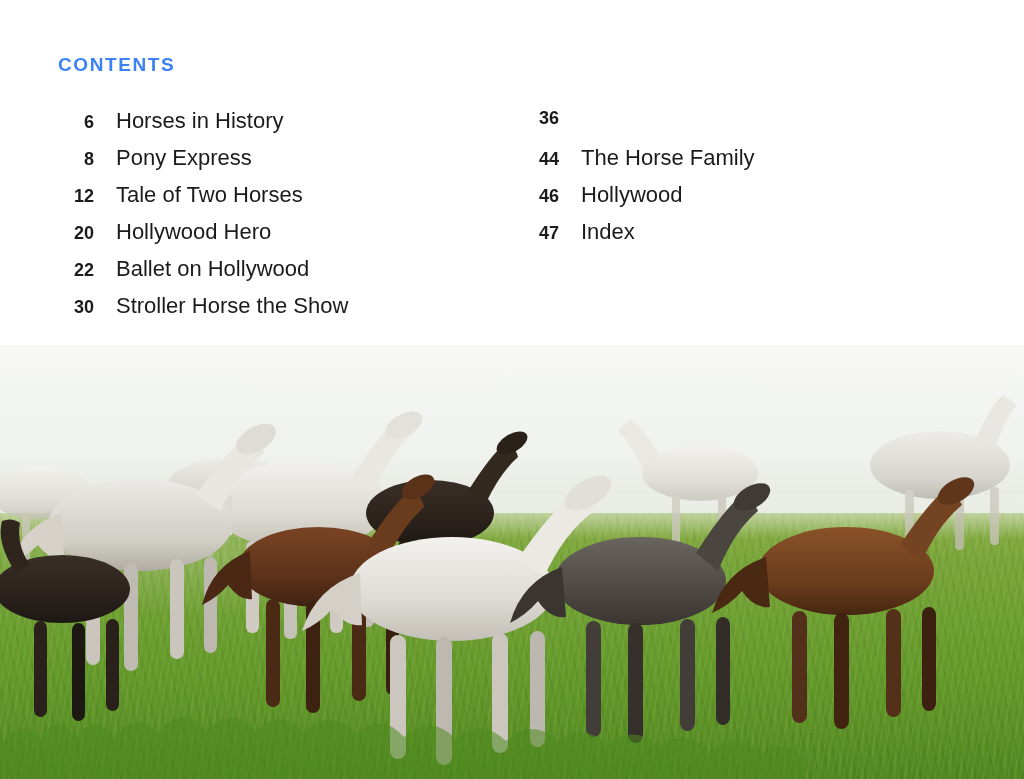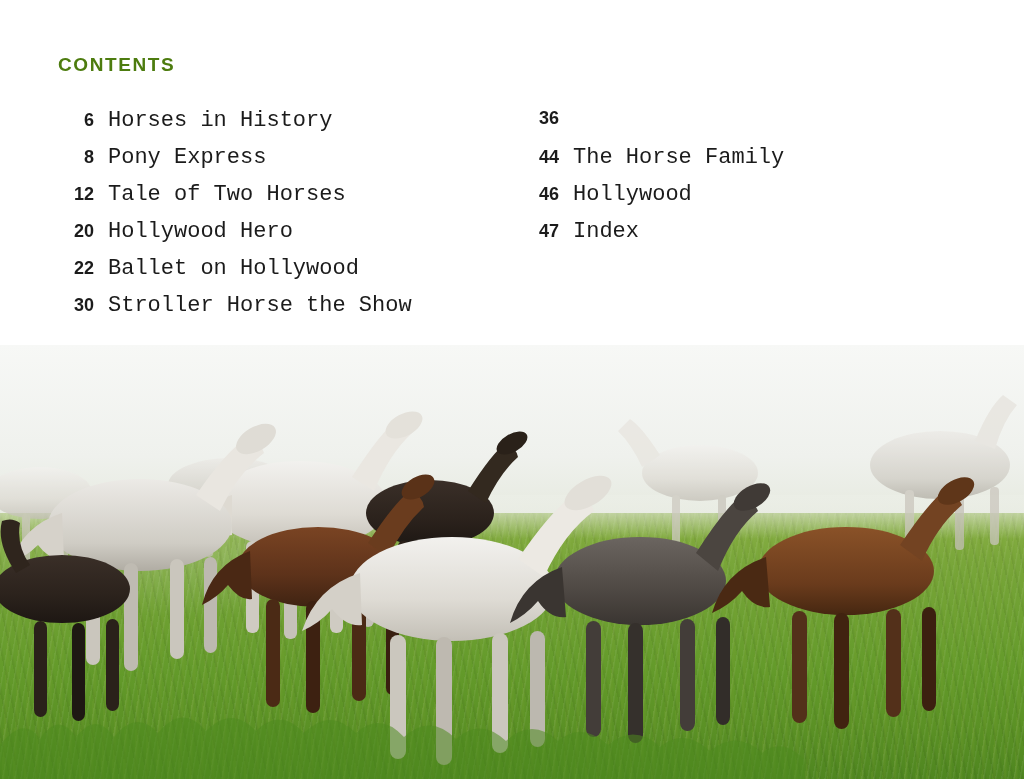--- a/index.html
+++ b/index.html
@@ -21,21 +21,21 @@
     background: #ffffff;
   }
   .toc-heading {
     position: absolute;
     left: 58px;
     top: 54px;
     font-family: "Liberation Sans", sans-serif;
     font-weight: bold;
     font-size: 19px;
     letter-spacing: 1.6px;
-    color: #4d7c0f;
+    color: #3b82f6;
   }
   .toc-columns {
     position: absolute;
     left: 46px;
     top: 108px;
     width: 930px;
     display: flex;
     flex-direction: row;
     align-items: flex-start;
   }
@@ -50,22 +50,22 @@
   }
   .toc-page {
     width: 48px;
     text-align: right;
     font-family: "Liberation Sans", sans-serif;
     font-weight: bold;
     font-size: 18px;
     color: #1b1b1b;
   }
   .toc-title {
-    margin-left: 14px;
-    font-family: Liberation Mono, monospace;
+    margin-left: 22px;
+    font-family: Liberation Sans, sans-serif;
     font-size: 22px;
     color: #1b1b1b;
     white-space: nowrap;
   }
 
   
   .photo {
     position: absolute;
     left: 0;
     top: 345px;

